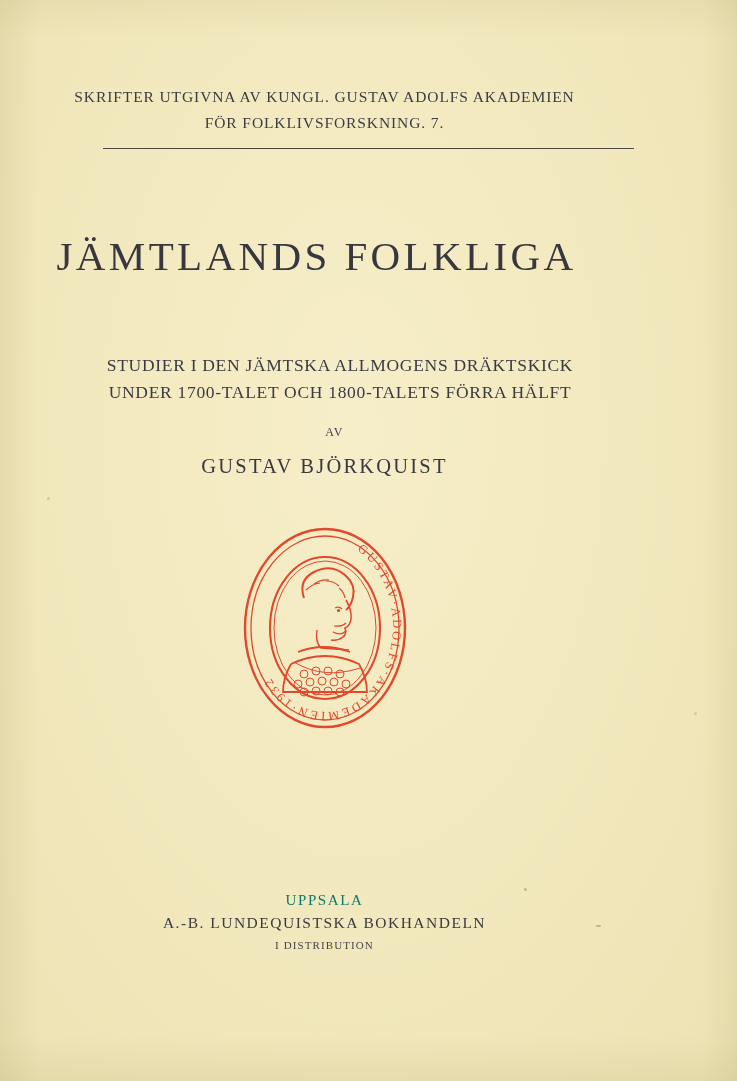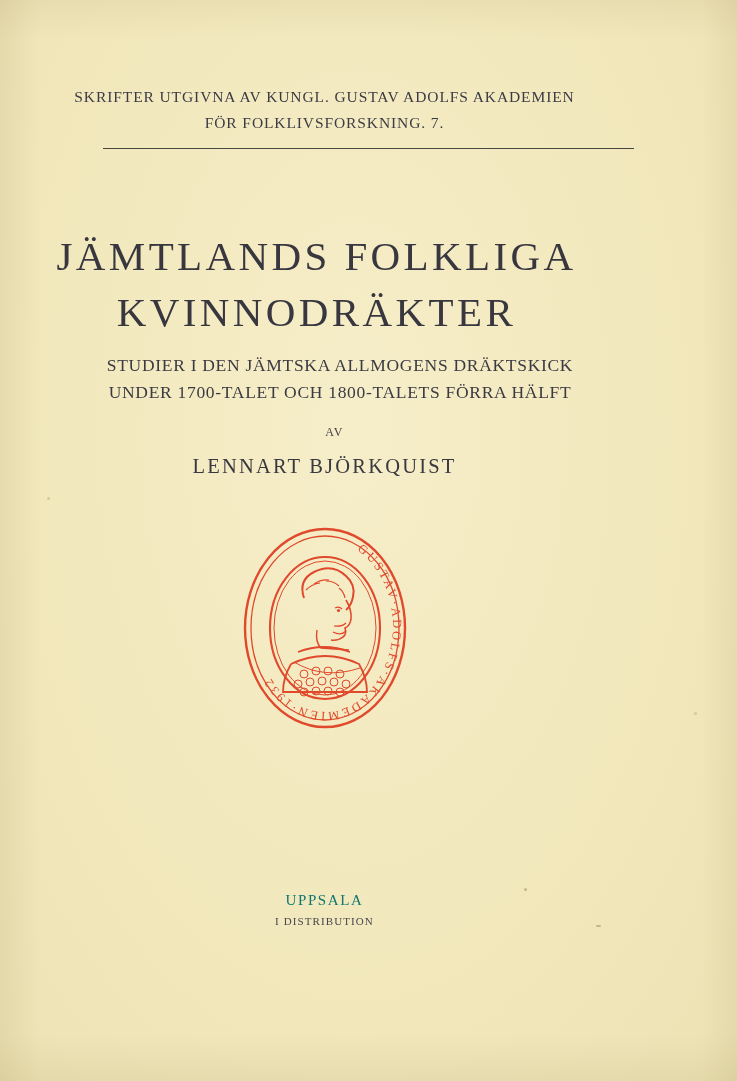--- a/index.html
+++ b/index.html
@@ -179,30 +179,29 @@
 
   <div class="series">
     <div class="series-line">SKRIFTER UTGIVNA AV KUNGL. GUSTAV ADOLFS AKADEMIEN</div>
     <div class="series-line">FÖR FOLKLIVSFORSKNING.  7.</div>
   </div>
 
   <div class="rule"></div>
 
   <div class="title">
     <div class="title-line">JÄMTLANDS FOLKLIGA</div>
-    <div class="title-line">KVINNODRÄKTER</div>
   </div>
 
   <div class="subtitle">
     <div class="subtitle-line">STUDIER I DEN JÄMTSKA ALLMOGENS DRÄKTSKICK</div>
     <div class="subtitle-line">UNDER 1700-TALET OCH 1800-TALETS FÖRRA HÄLFT</div>
   </div>
 
   <div class="byword">AV</div>
-  <div class="author">LENNART BJÖRKQUIST</div>
+  <div class="author">GUSTAV BJÖRKQUIST</div>
 
   <div class="emblem-wrap">
     <svg class="emblem" viewBox="0 0 182 232">
       <defs>
         <path id="ringPathOuter" d="M 91 28 a 68 86 0 1 1 -0.1 0"></path>
       </defs>
 
       <ellipse cx="91" cy="116" rx="80" ry="99" fill="none" stroke="#e0492c" stroke-width="2.4"></ellipse>
       <ellipse cx="91" cy="116" rx="74" ry="92" fill="none" stroke="#e0492c" stroke-width="1.3"></ellipse>
       <ellipse cx="91" cy="116" rx="55" ry="71" fill="none" stroke="#e0492c" stroke-width="2.1"></ellipse>
@@ -245,20 +244,21 @@
             <circle cx="106" cy="180" r="4"></circle>
         </g>
 
         <path d="M60 150 q30 18 66 6" stroke-width="1"></path>
       </g>
     </svg>
   </div>
 
   <div class="imprint">
     <div class="imprint-city">UPPSALA</div>
+    <div class="imprint-pub">A.-B. LUNDEQUISTSKA BOKHANDELN</div>
     <div class="imprint-note">I DISTRIBUTION</div>
   </div>
 
   <div class="speck" style="left:596px; top:925px; width:5px; height:2px; border-radius:1px;"></div>
   <div class="speck" style="left:524px; top:888px; width:3px; height:3px;"></div>
   <div class="speck" style="left:694px; top:712px; width:3px; height:3px; opacity:0.35;"></div>
   <div class="speck" style="left:47px; top:497px; width:3px; height:3px; opacity:0.35;"></div>
 
 </div>
 

